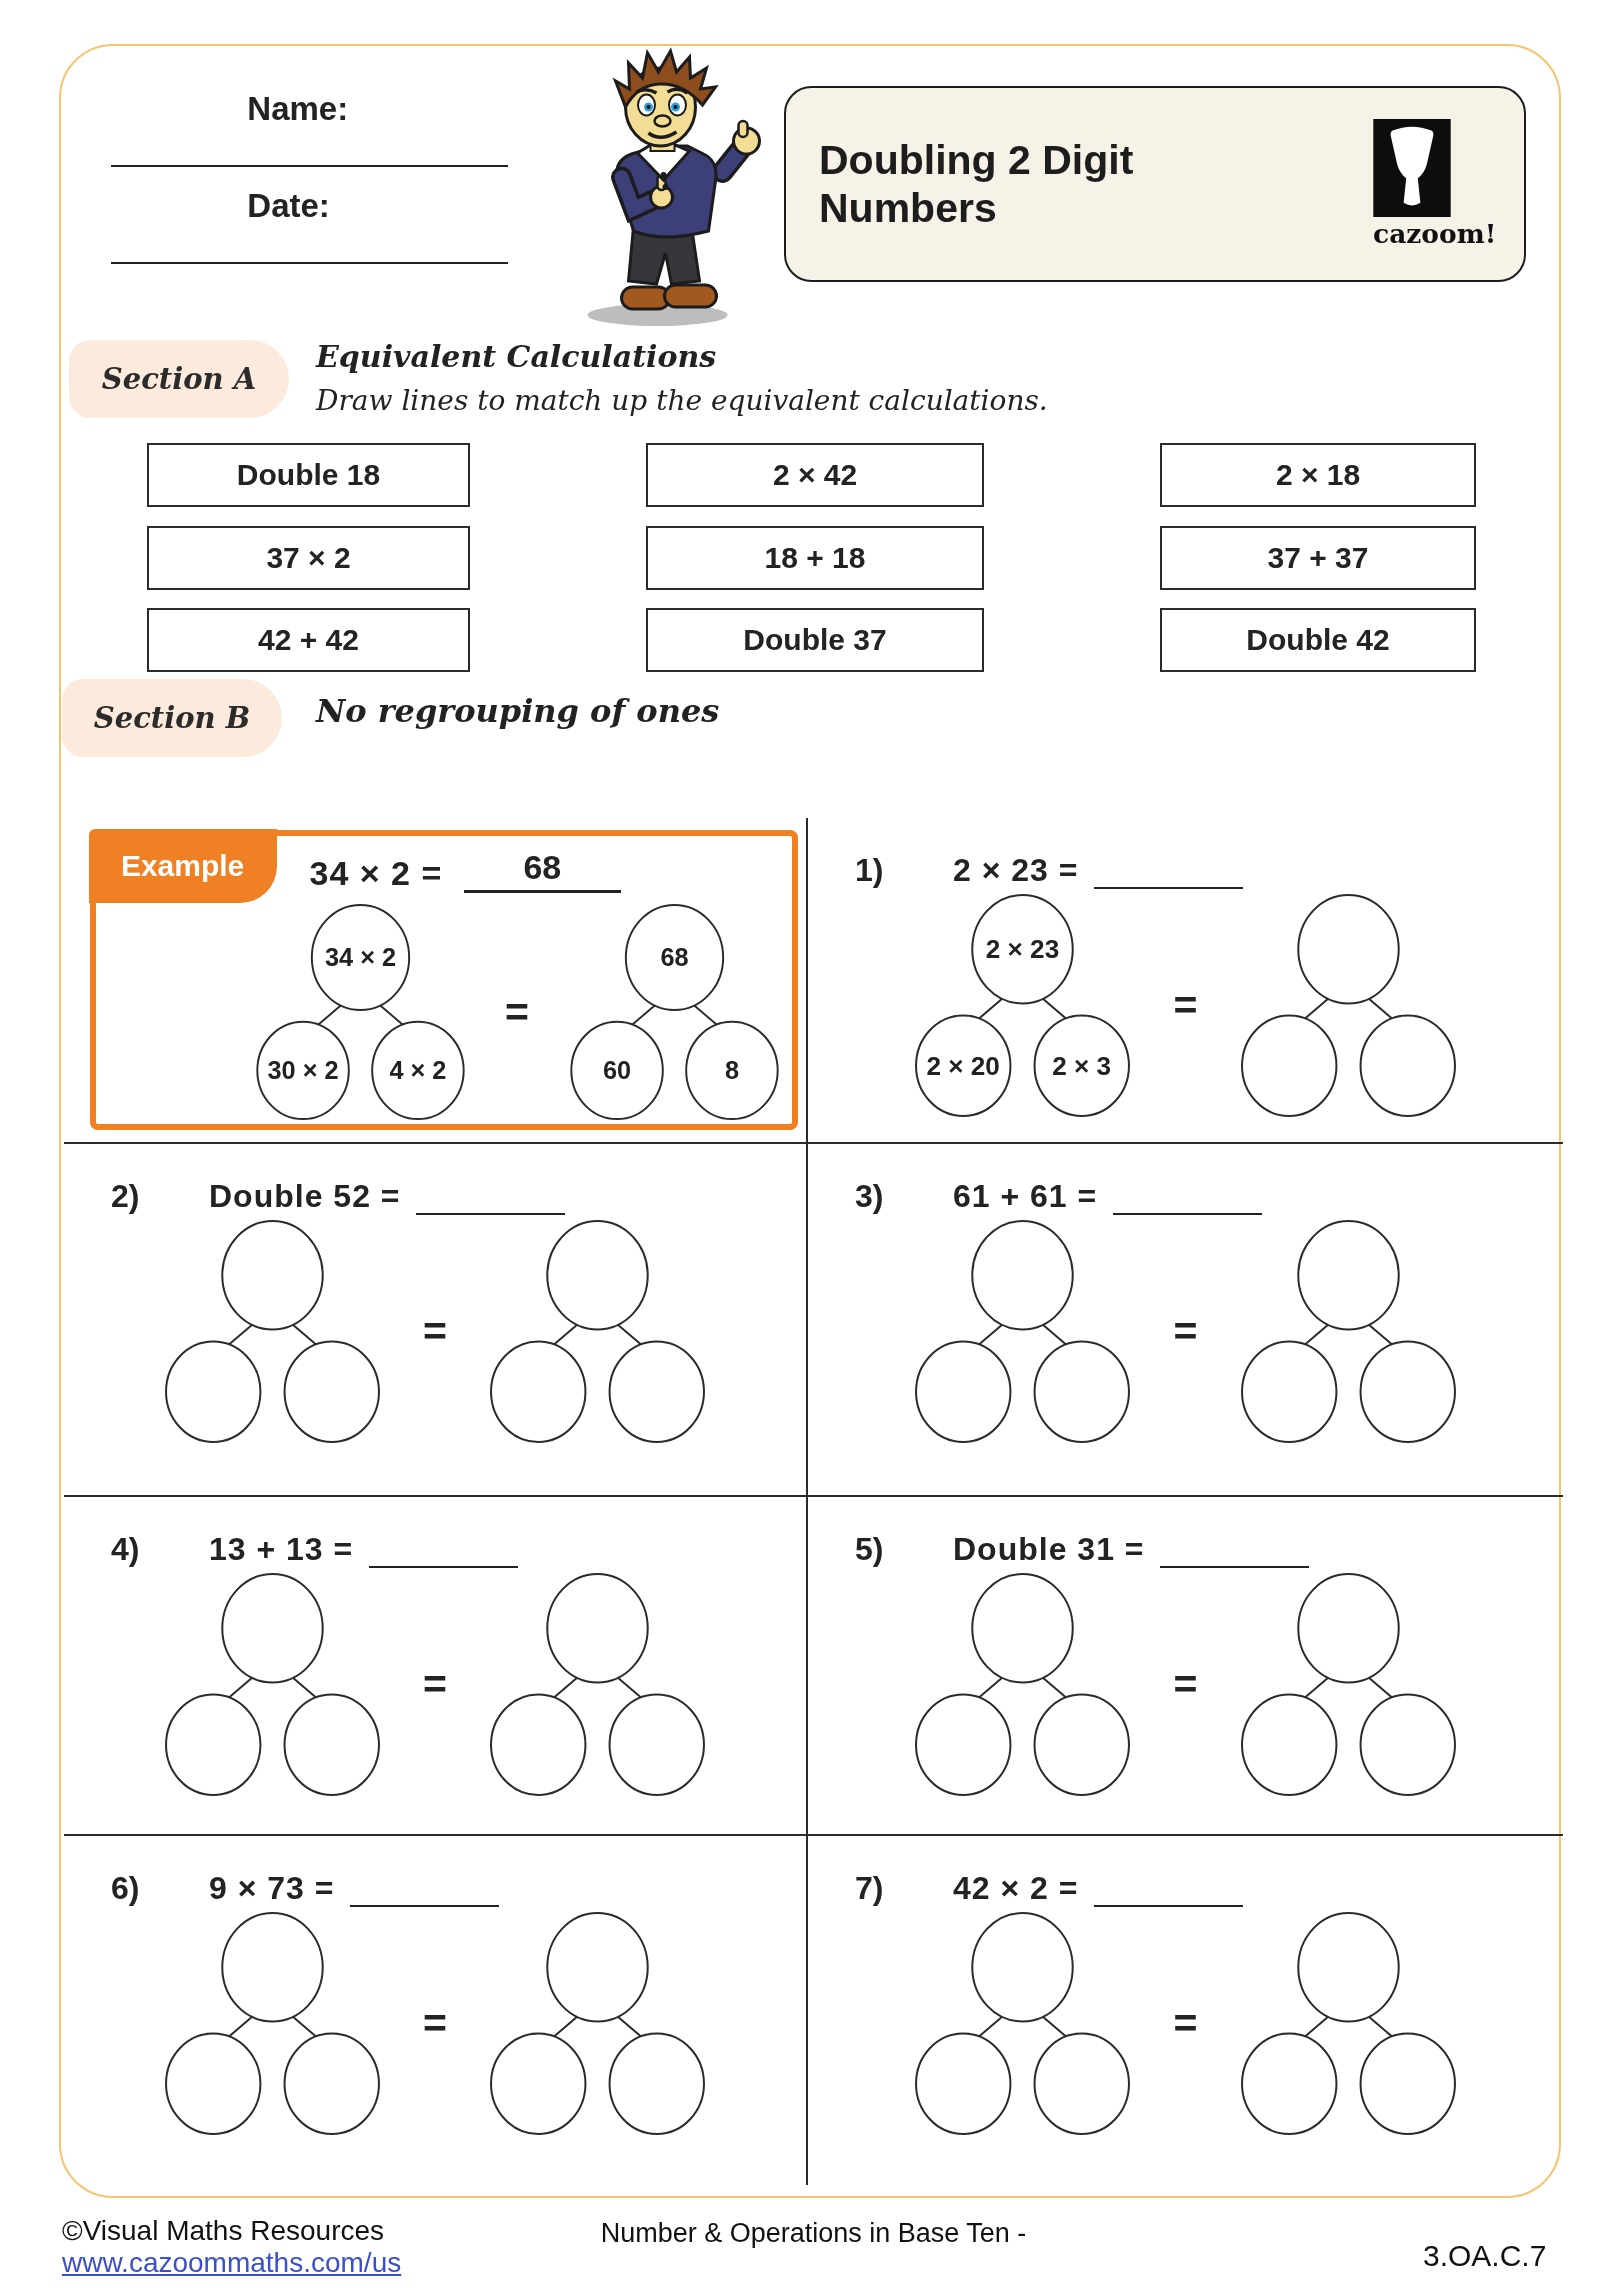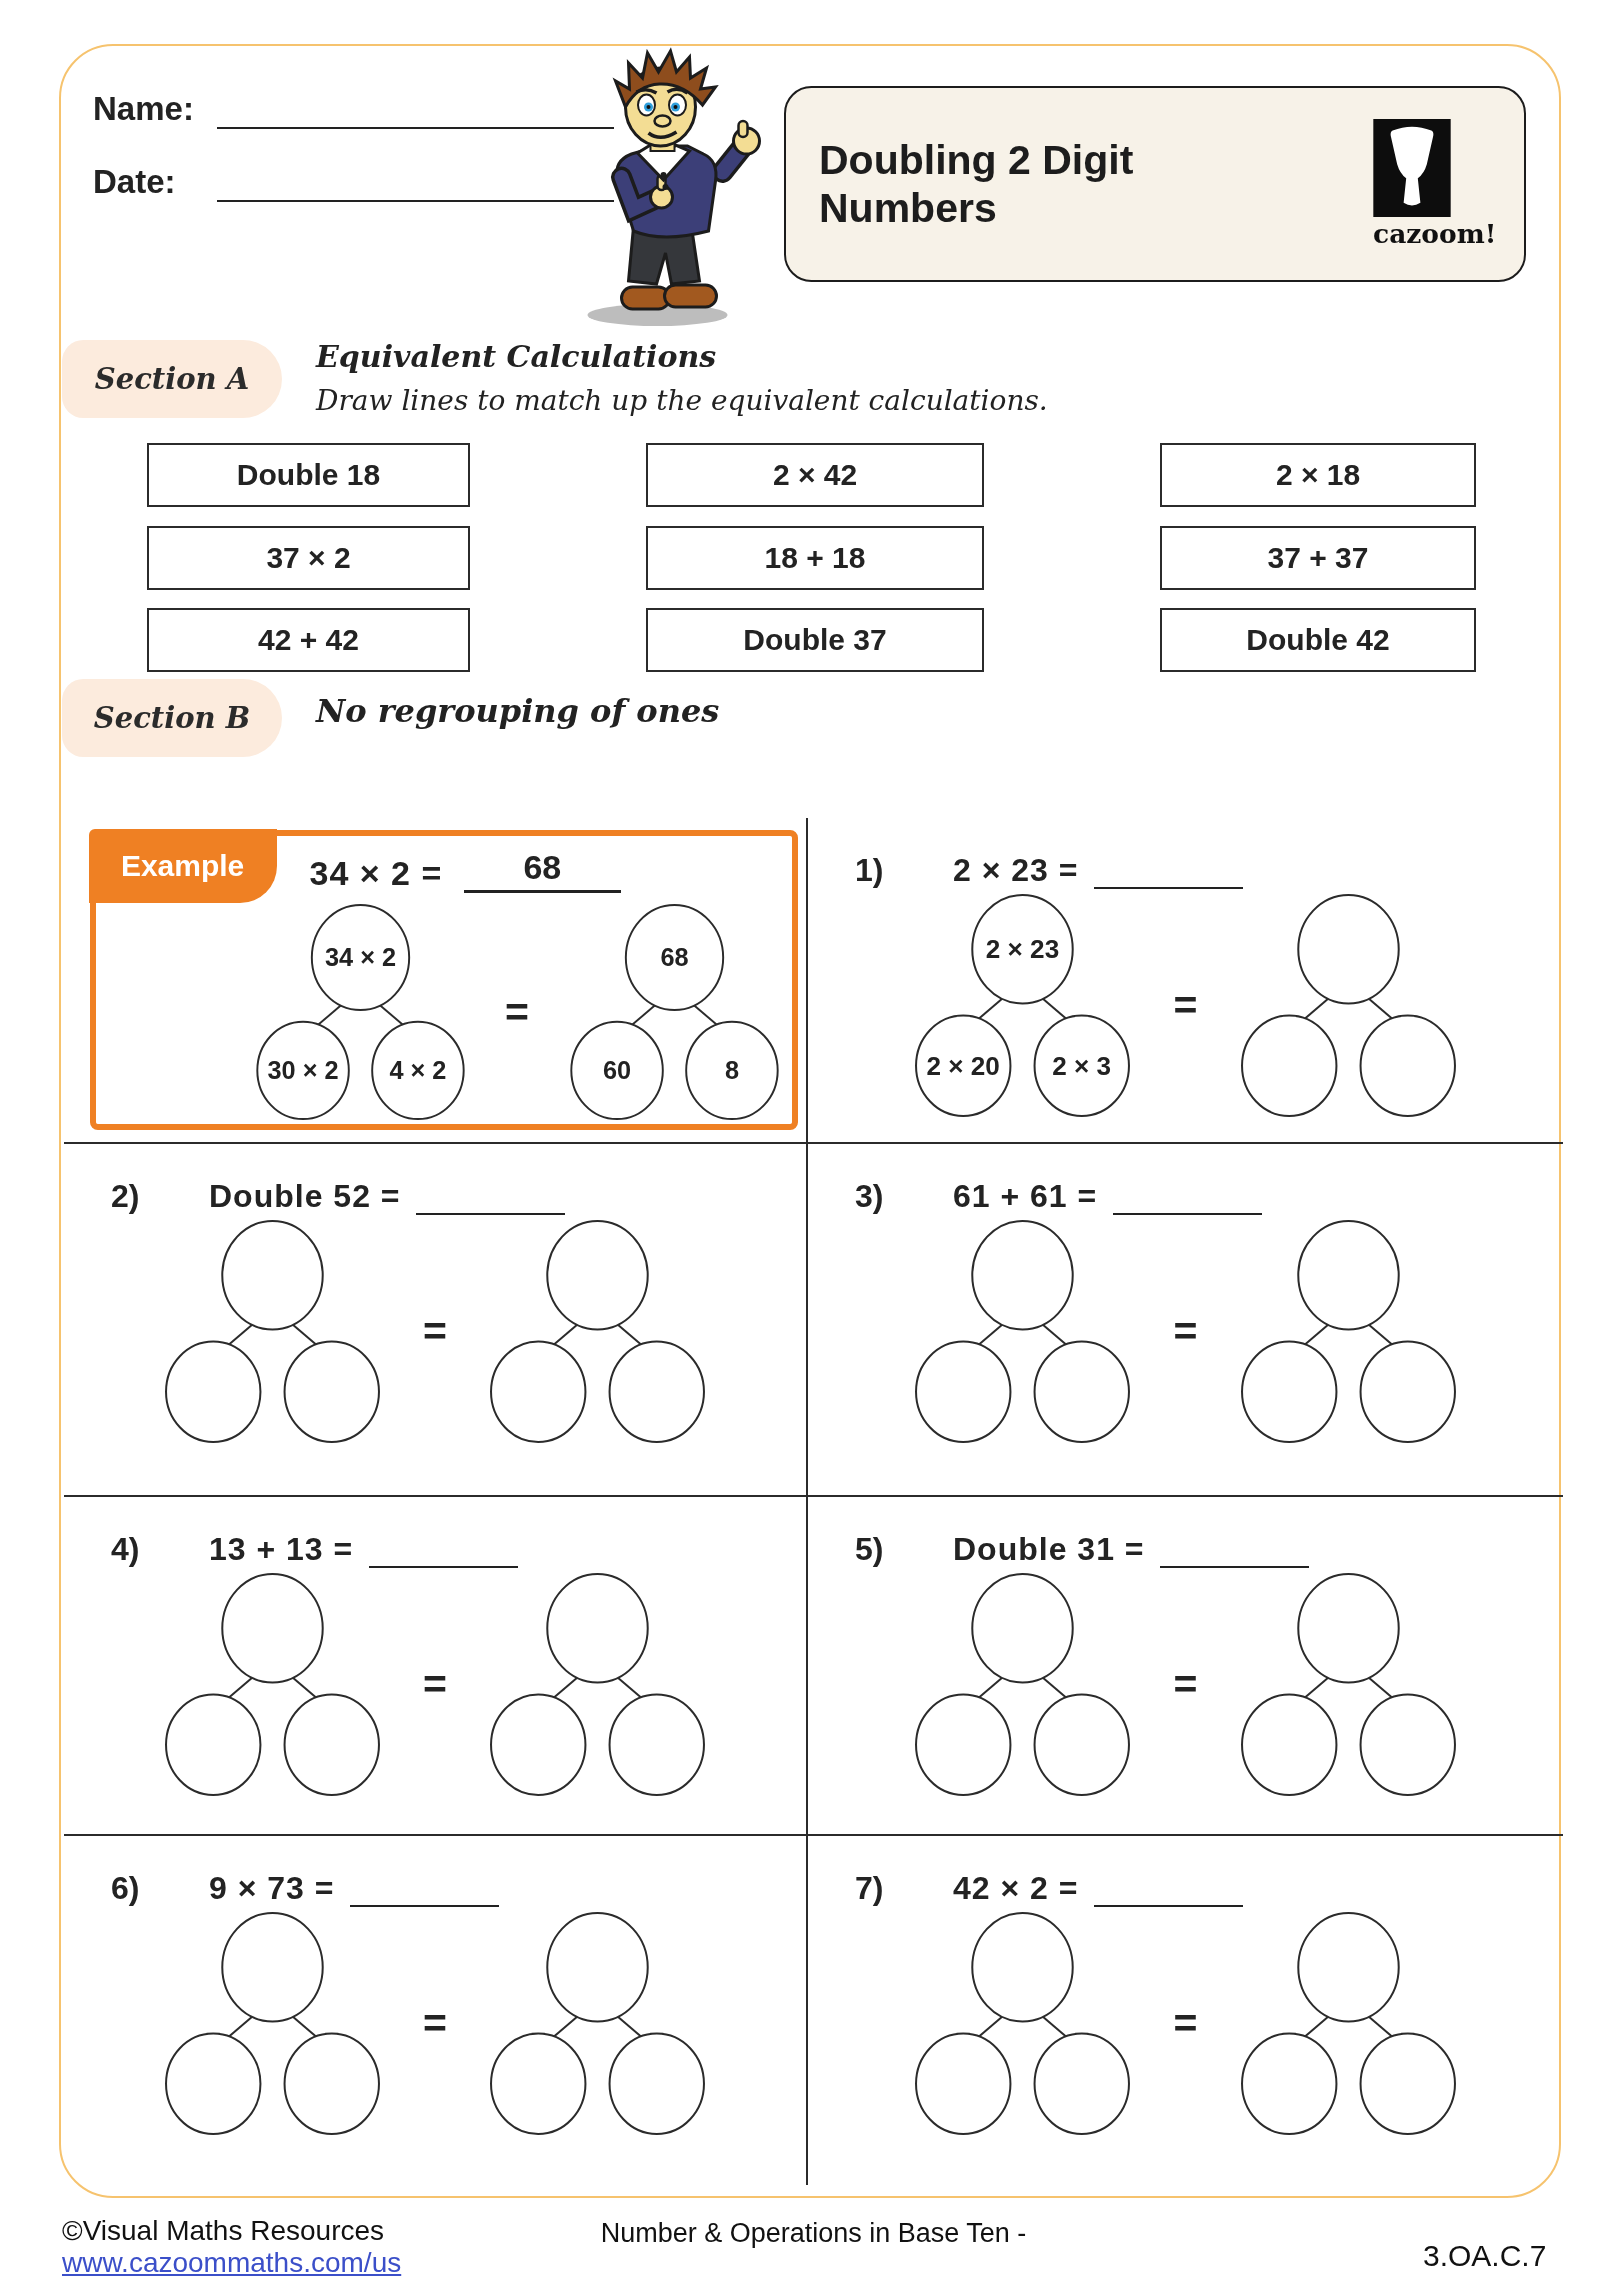--- a/index.html
+++ b/index.html
@@ -3,21 +3,21 @@
 <meta charset="utf-8">
 <style>
   html,body{margin:0;padding:0;background:#e8e8e8;}
   .page{position:relative;width:1621px;height:2293px;background:#ffffff;
         font-family:"Liberation Sans",sans-serif;color:#232323;overflow:hidden;margin:0 auto;}
   .frame{position:absolute;left:59px;top:44px;width:1498px;height:2150px;
          border:2.9px solid #f6c36e;border-radius:54px;}
 
   
   .name-block{position:absolute;left:93px;top:90px;}
-  .nd-row{display:flex;align-items:flex-start;margin-bottom:34px;}
+  .nd-row{display:flex;align-items:center;margin-bottom:20px;flex-direction:column;}
   .nd-label{font-size:33px;font-weight:bold;width:106px;}
   .nd-line{width:397px;height:37px;border-bottom:2.9px solid #222;margin-left:17.6px;}
 
   .char-svg{position:absolute;left:537px;top:47px;}
 
   .title-box{position:absolute;left:784px;top:86px;width:742px;height:196px;box-sizing:border-box;
              background:#f7f2e8;border:2.9px solid #1c1c1c;border-radius:27.4px;
              display:flex;align-items:center;padding:12px 33px;}
   .title-text{font-size:41px;font-weight:bold;width:470px;line-height:1.18;color:#1d1d1d;}
   .logo{margin-left:auto;display:flex;flex-direction:column;align-items:flex-start;width:118px;}
@@ -134,21 +134,21 @@
     <div class="title-text">Doubling 2 Digit Numbers</div>
     <div class="logo">
       <svg width="78" height="98" viewBox="0 0 60 76">
         <rect x="0" y="0" width="60" height="76" fill="#0d0d0d"></rect>
         <path d="M15,9 Q30,3 45,9 Q47,10 46.5,13 L41.5,35 Q39.5,42 34.5,46 L36.5,65 Q30,69 23.5,65 L25.5,46 Q20.5,42 18.5,35 L13.5,13 Q13,10 15,9 Z" fill="#ffffff"></path>
       </svg>
       <div class="logo-caption">cazoom!</div>
     </div>
   </div>
 
-  <div class="pill" style="top:340px;">Section A</div>
+  <div class="pill" style="top:340px;margin-left:7px;">Section A</div>
   <div class="sa-heading">Equivalent Calculations</div>
   <div class="sa-instr">Draw lines to match up the equivalent calculations.</div>
 
   <div class="match-grid">
     <div class="match-box">Double 18</div>
     <div class="match-box">2 × 42</div>
     <div class="match-box">2 × 18</div>
     <div class="match-box">37 × 2</div>
     <div class="match-box">18 + 18</div>
     <div class="match-box">37 + 37</div>

